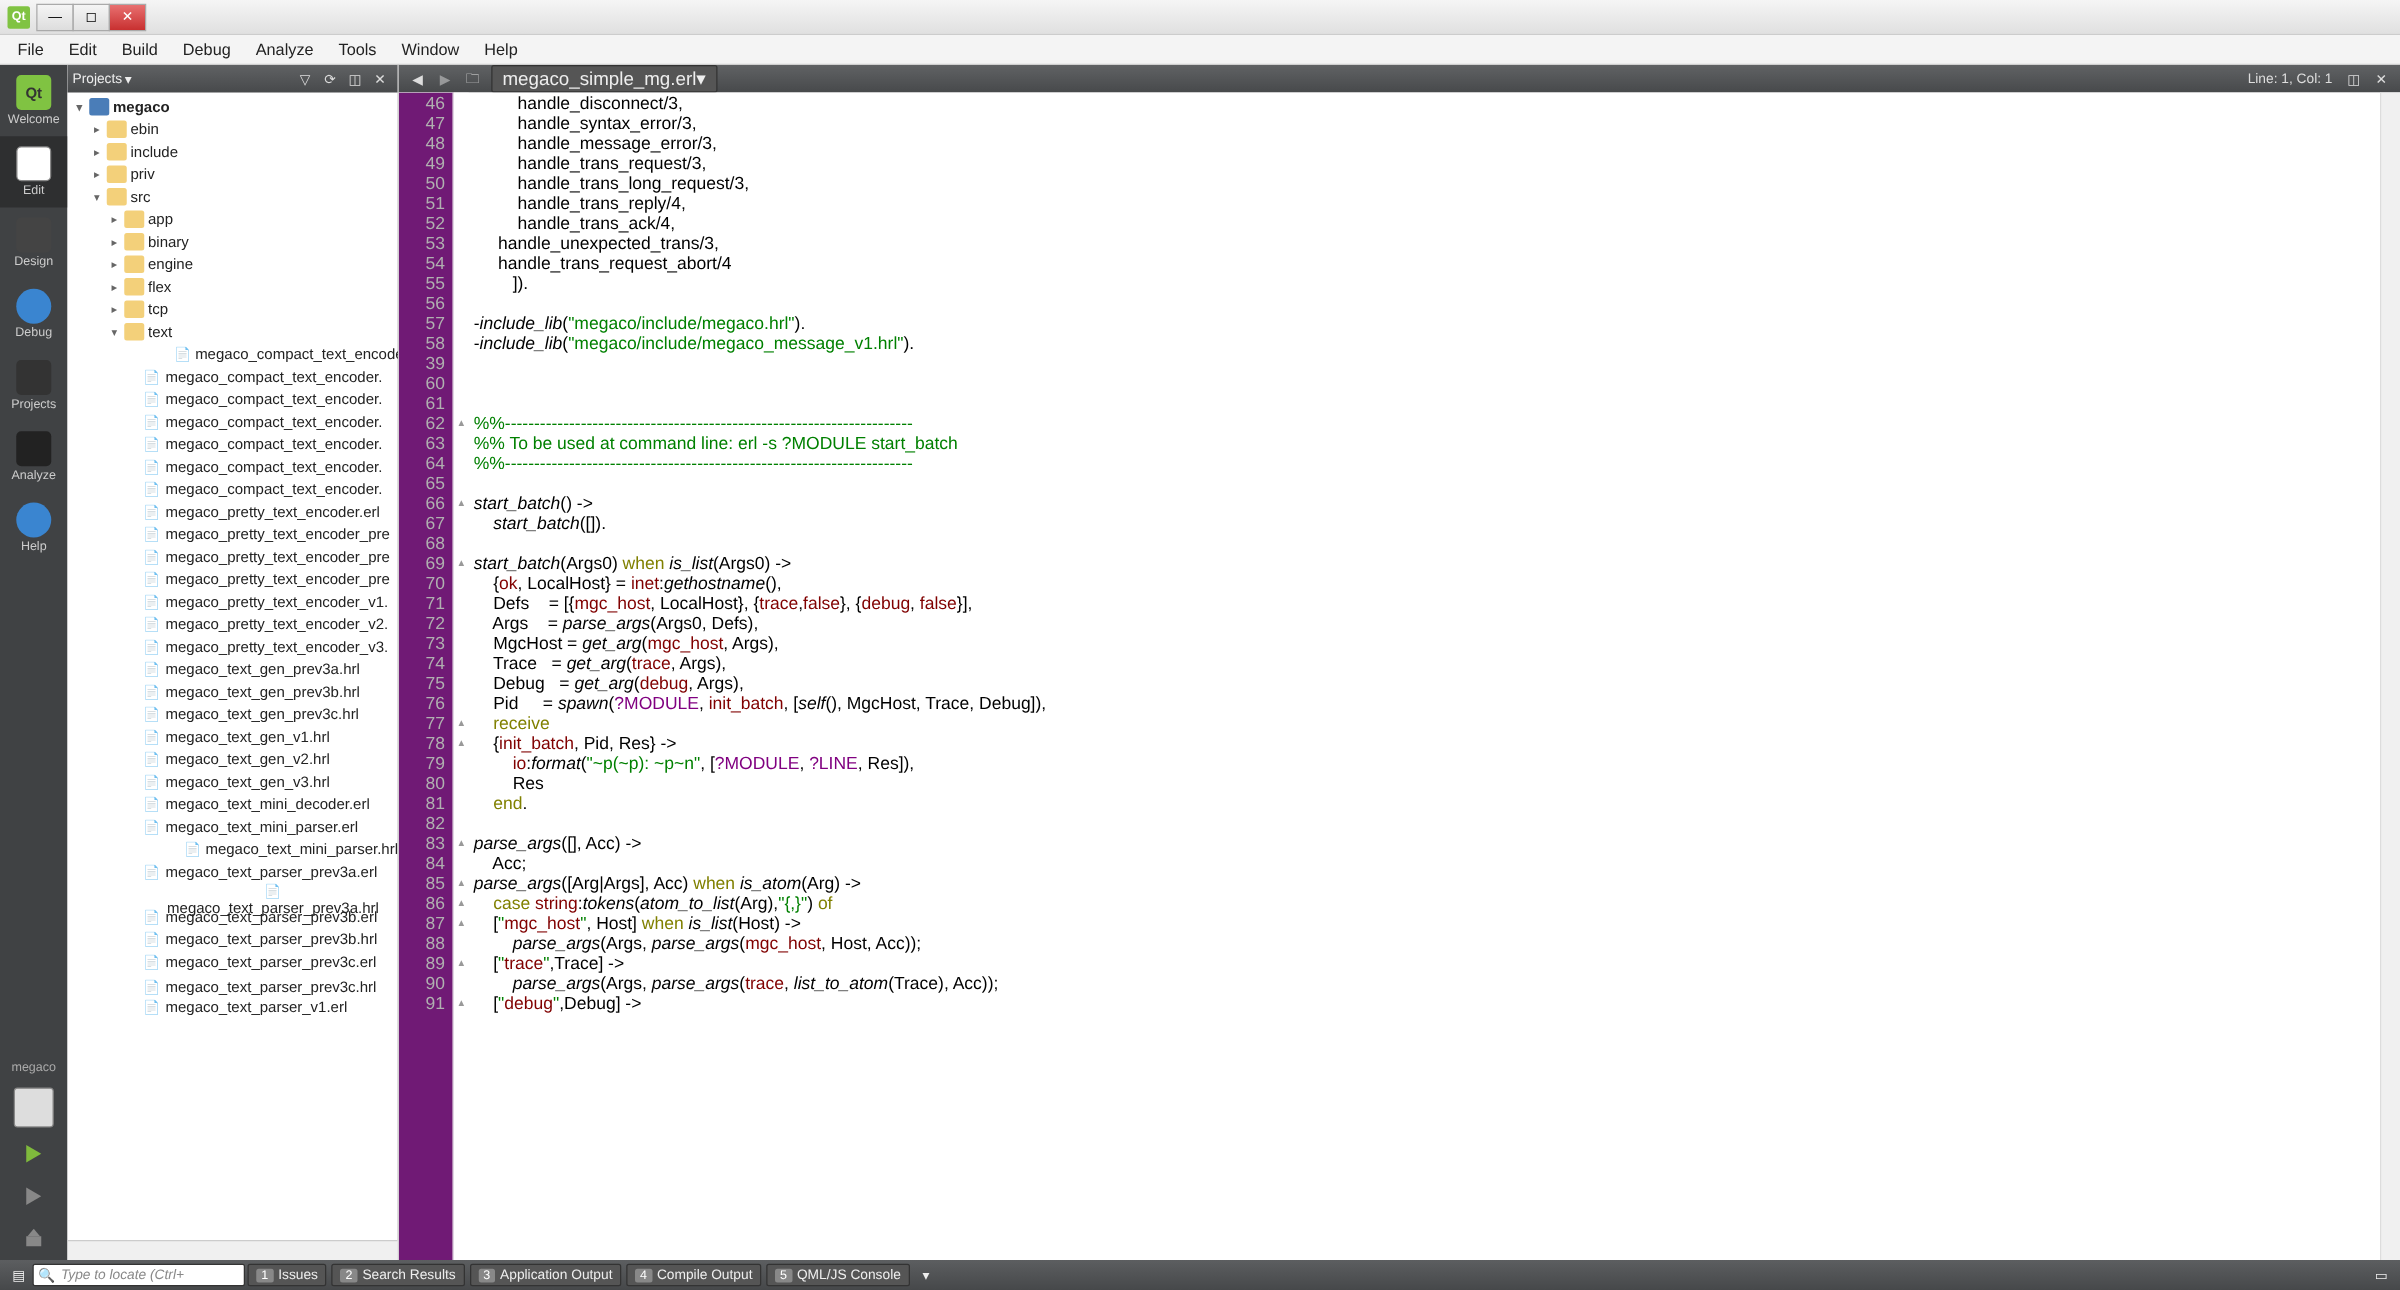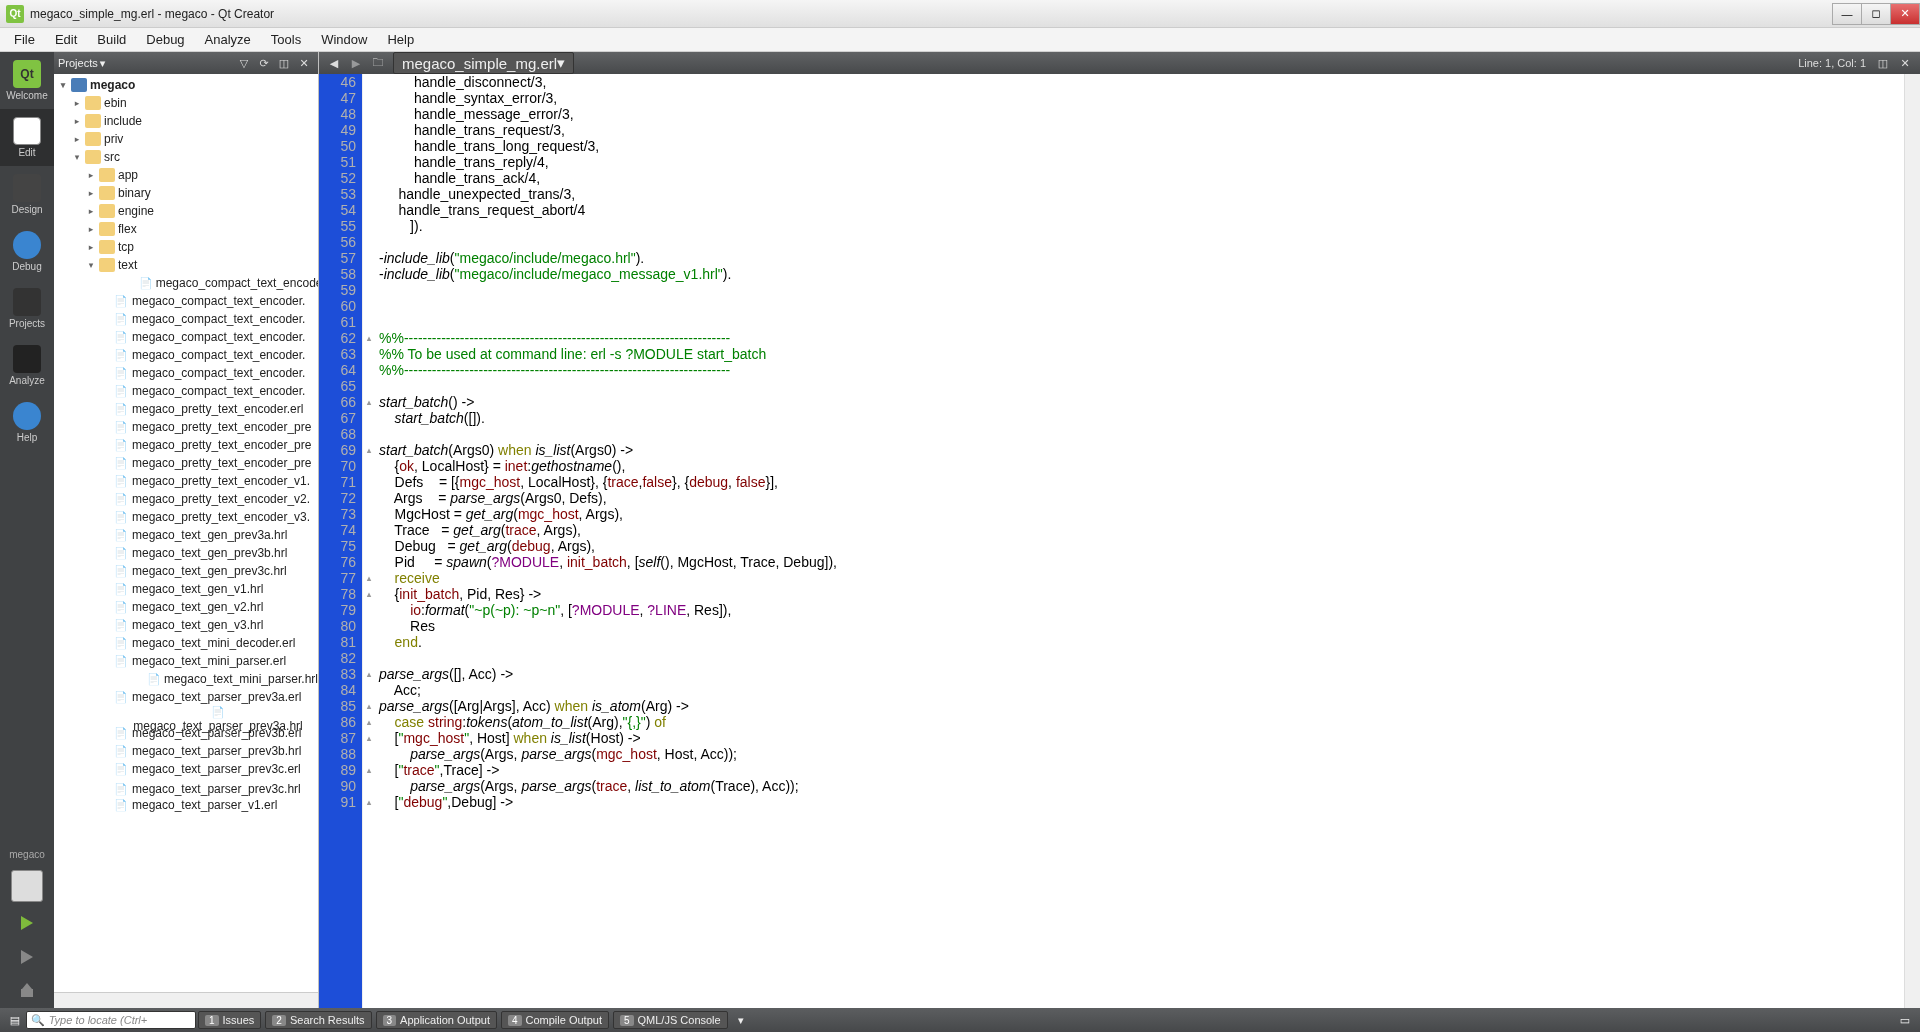--- a/index.html
+++ b/index.html
@@ -55,21 +55,21 @@
 .tree-scroll-h { height:16px; border-top:1px solid #ccc; background:#f0f0f0;}
 
 
 .editor-col { flex: 1; display: flex; flex-direction: column; }
 .editor-toolbar { height: 22px; background: linear-gradient(to bottom,#606264,#47494b); color:#eee; display:flex; align-items:center; font-size:11px; padding:0 4px;}
 .editor-toolbar .e-icon { width:18px; height:16px; margin:0 2px; display:flex; align-items:center; justify-content:center; color:#ddd;}
 .editor-toolbar .file-combo { background:#555; border:1px solid #333; color:#eee; padding:1px 8px; font-size:15px; margin-left:4px; border-radius:2px; min-width:160px; display:flex; align-items:center;}
 .editor-toolbar .tbspacer{flex:1;}
 .editor-toolbar .status { color:#ddd; font-size:11px; margin-right:6px;}
 .editor { flex:1; display:flex; background:#fff; font-family:"Consolas","Courier New",monospace; font-size:14px; line-height:16px; overflow:hidden; position:relative;}
-.gutter { width:44px; background:#1d4ed8; color:#b0b0b0; text-align:right; padding-right:6px; border-right:1px solid #eee; user-select:none;}
+.gutter { width:44px; background:#701a75; color:#b0b0b0; text-align:right; padding-right:6px; border-right:1px solid #eee; user-select:none;}
 .fold-gutter { width:12px; background:#fff; color:#999; font-size:9px; user-select:none;}
 .code { flex:1; white-space:pre; color:#000; padding-left:4px;}
 .code .kw{color:#808000;}
 .code .type{color:#800080;}
 .code .str{color:#008000;}
 .code .cm{color:#008000;}
 .code .fn{font-style:italic; color:#000;}
 .code .atom{color:#800000;}
 .code-line, .gutter-line, .fold-line { height:16px; }
 .fold-line{ text-align:center;}
@@ -82,21 +82,20 @@
 .bottombar .search { flex:0 0 170px; height:18px; background:#fff; border:1px solid #333; border-radius:2px; display:flex; align-items:center; padding:0 4px; color:#888;}
 .bottombar .search .mag { margin-right:4px; font-size:11px;}
 .bottombar .spacer { flex:1;}
 .bb-icon { width:18px; height:16px; margin:0 2px; display:flex; align-items:center; justify-content:center;}
 </style>
 </head>
 <body>
 
 <div class="titlebar">
   <div class="app-icon">Qt</div>
-  <div class="title">megaco_simple_mg.erl - megaco - Qt Creator</div>
   <div class="winbtns">
     <div class="winbtn">—</div>
     <div class="winbtn">◻</div>
     <div class="winbtn close">✕</div>
   </div>
 </div>
 
 <div class="menubar">
   <div class="menu-item">File</div>
   <div class="menu-item">Edit</div>
@@ -402,21 +401,21 @@
           <div class="gutter-line">49</div>
           <div class="gutter-line">50</div>
           <div class="gutter-line">51</div>
           <div class="gutter-line">52</div>
           <div class="gutter-line">53</div>
           <div class="gutter-line">54</div>
           <div class="gutter-line">55</div>
           <div class="gutter-line">56</div>
           <div class="gutter-line">57</div>
           <div class="gutter-line">58</div>
-          <div class="gutter-line">59</div>
+          <div class="gutter-line">39</div>
           <div class="gutter-line">60</div>
           <div class="gutter-line">61</div>
           <div class="gutter-line">62</div>
           <div class="gutter-line">63</div>
           <div class="gutter-line">64</div>
           <div class="gutter-line">65</div>
           <div class="gutter-line">66</div>
           <div class="gutter-line">67</div>
           <div class="gutter-line">68</div>
           <div class="gutter-line">69</div>

